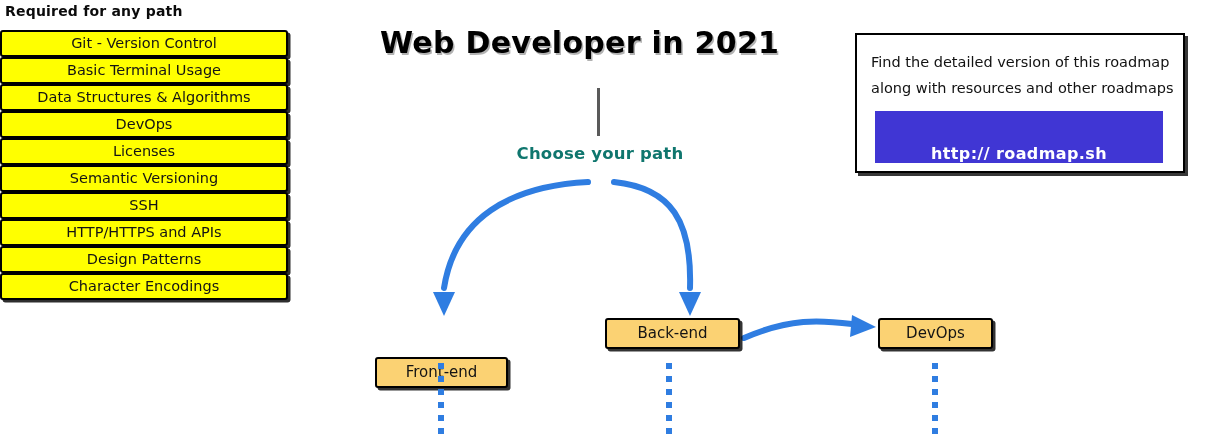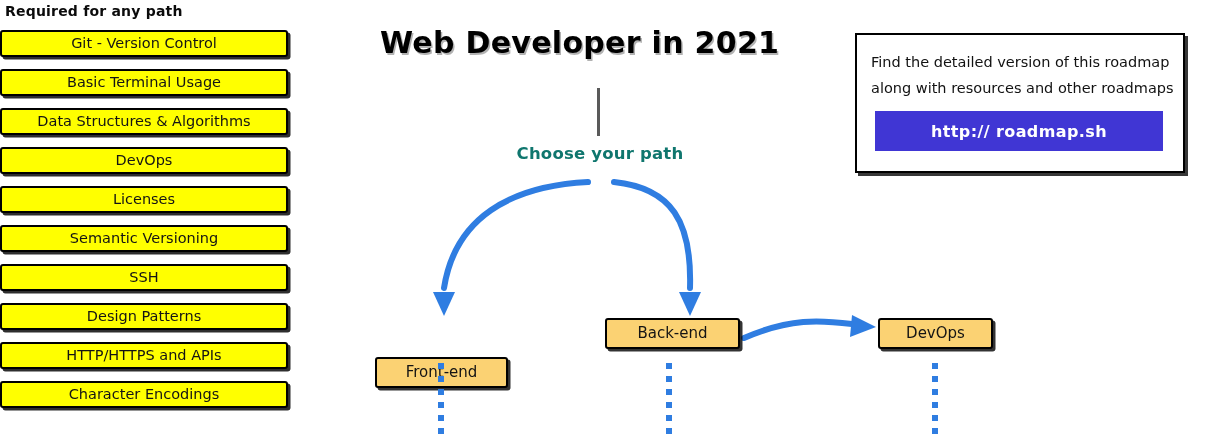--- a/index.html
+++ b/index.html
@@ -35,21 +35,20 @@
   }
   #required-list {
     position: absolute;
     left: 0px;
     top: 30px;
     width: 288px;
   }
   .req-item {
     position: relative;
     height: 27px;
-    margin-bottom: 12px;
     background: #ffff00;
     border: 2.5px solid #000000;
     border-radius: 3px;
     box-shadow: 2.5px 2.5px 0 0 rgba(0,0,0,0.82);
     display: flex;
     align-items: center;
     justify-content: center;
     box-sizing: border-box;
   }
   .req-label {
@@ -156,24 +155,24 @@
   }
   .info-line {
     font-size: 14.5px;
     color: #121212;
     text-align: center;
     line-height: 26px;
     white-space: nowrap;
   }
   #info-cta {
     margin: 10px 4px 0 4px;
-    height: 40px;
+    height: 52px;
     background: #4036d4;
     display: flex;
-    align-items: center;
+    align-items: flex-end;
     justify-content: center;
   }
   #info-cta-label {
     color: #ffffff;
     font-size: 16px;
     font-weight: bold;
     letter-spacing: 0.4px;
   }
 </style>
 </head>
@@ -201,24 +200,24 @@
     <div class="req-item">
       <span class="req-label">Licenses</span>
     </div>
     <div class="req-item">
       <span class="req-label">Semantic Versioning</span>
     </div>
     <div class="req-item">
       <span class="req-label">SSH</span>
     </div>
     <div class="req-item">
+      <span class="req-label">HTTP/HTTPS and APIs</span>
+    </div>
+    <div class="req-item">
       <span class="req-label">Design Patterns</span>
-    </div>
-    <div class="req-item">
-      <span class="req-label">HTTP/HTTPS and APIs</span>
     </div>
     <div class="req-item">
       <span class="req-label">Character Encodings</span>
     </div>
   </div>
 
   <div id="roadmap-title">Web Developer in 2021</div>
 
   <div id="title-stem"></div>
 

